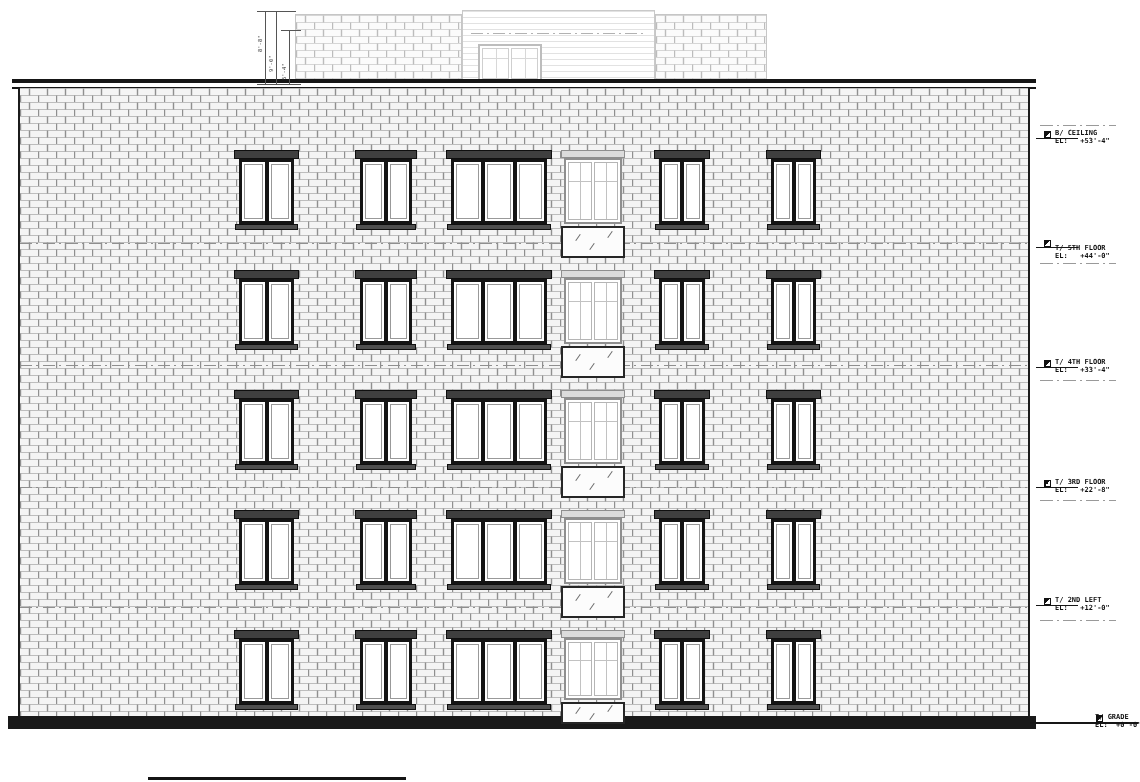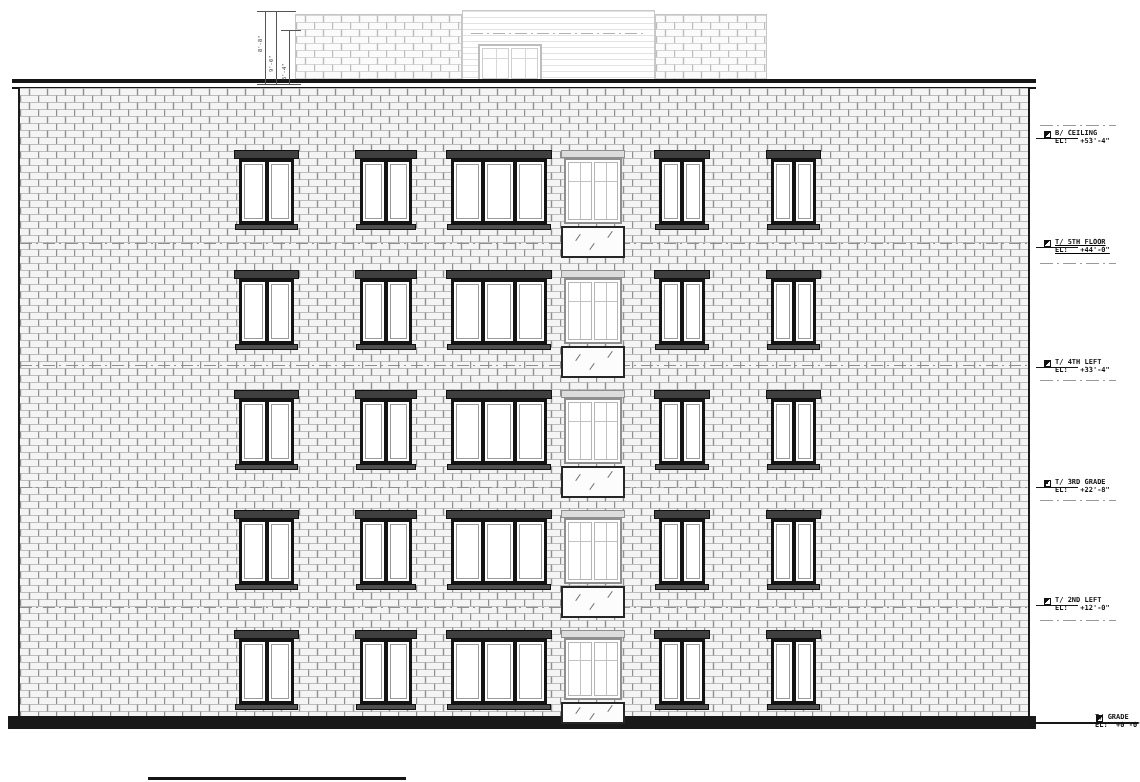--- a/index.html
+++ b/index.html
@@ -534,36 +534,36 @@
       </div>
       <div class="abs marker-line" style="left: 1036px; top: 138px; width: 42px; height: 1px; background: rgb(22, 22, 22);"></div>
       <div class="abs msym" style="left: 1044px; top: 131px;"></div>
       <div class="abs" style="left: 1055px; top: 129px; width: 84px;">
         <div class="mtext">B/ CEILING</div>
         <div class="mtext">EL:   +53'-4"</div>
       </div>
       <div class="abs dashdot" style="left: 1040px; top: 125px; width: 76px;"></div>
       <div class="abs marker-line" style="left: 1036px; top: 247px; width: 42px; height: 1px; background: rgb(22, 22, 22);"></div>
       <div class="abs msym" style="left: 1044px; top: 240px;"></div>
-      <div class="abs" style="left: 1055px; top: 238px; width: 84px; text-decoration: underline;">
+      <div class="abs" style="left: 1055px; top: 244px; width: 84px;">
         <div class="mtext">T/ 5TH FLOOR</div>
         <div class="mtext">EL:   +44'-0"</div>
       </div>
       <div class="abs dashdot" style="left: 1040px; top: 263px; width: 76px;"></div>
       <div class="abs marker-line" style="left: 1036px; top: 367px; width: 42px; height: 1px; background: rgb(22, 22, 22);"></div>
       <div class="abs msym" style="left: 1044px; top: 360px;"></div>
       <div class="abs" style="left: 1055px; top: 358px; width: 84px;">
-        <div class="mtext">T/ 4TH LEFT</div>
+        <div class="mtext">T/ 4TH FLOOR</div>
         <div class="mtext">EL:   +33'-4"</div>
       </div>
       <div class="abs dashdot" style="left: 1040px; top: 380px; width: 76px;"></div>
       <div class="abs marker-line" style="left: 1036px; top: 487px; width: 42px; height: 1px; background: rgb(22, 22, 22);"></div>
       <div class="abs msym" style="left: 1044px; top: 480px;"></div>
       <div class="abs" style="left: 1055px; top: 478px; width: 84px;">
-        <div class="mtext">T/ 3RD GRADE</div>
+        <div class="mtext">T/ 3RD FLOOR</div>
         <div class="mtext">EL:   +22'-8"</div>
       </div>
       <div class="abs dashdot" style="left: 1040px; top: 500px; width: 76px;"></div>
       <div class="abs marker-line" style="left: 1036px; top: 605px; width: 42px; height: 1px; background: rgb(22, 22, 22);"></div>
       <div class="abs msym" style="left: 1044px; top: 598px;"></div>
       <div class="abs" style="left: 1055px; top: 596px; width: 84px;">
         <div class="mtext">T/ 2ND LEFT</div>
         <div class="mtext">EL:   +12'-0"</div>
       </div>
       <div class="abs dashdot" style="left: 1040px; top: 620px; width: 76px;"></div>

